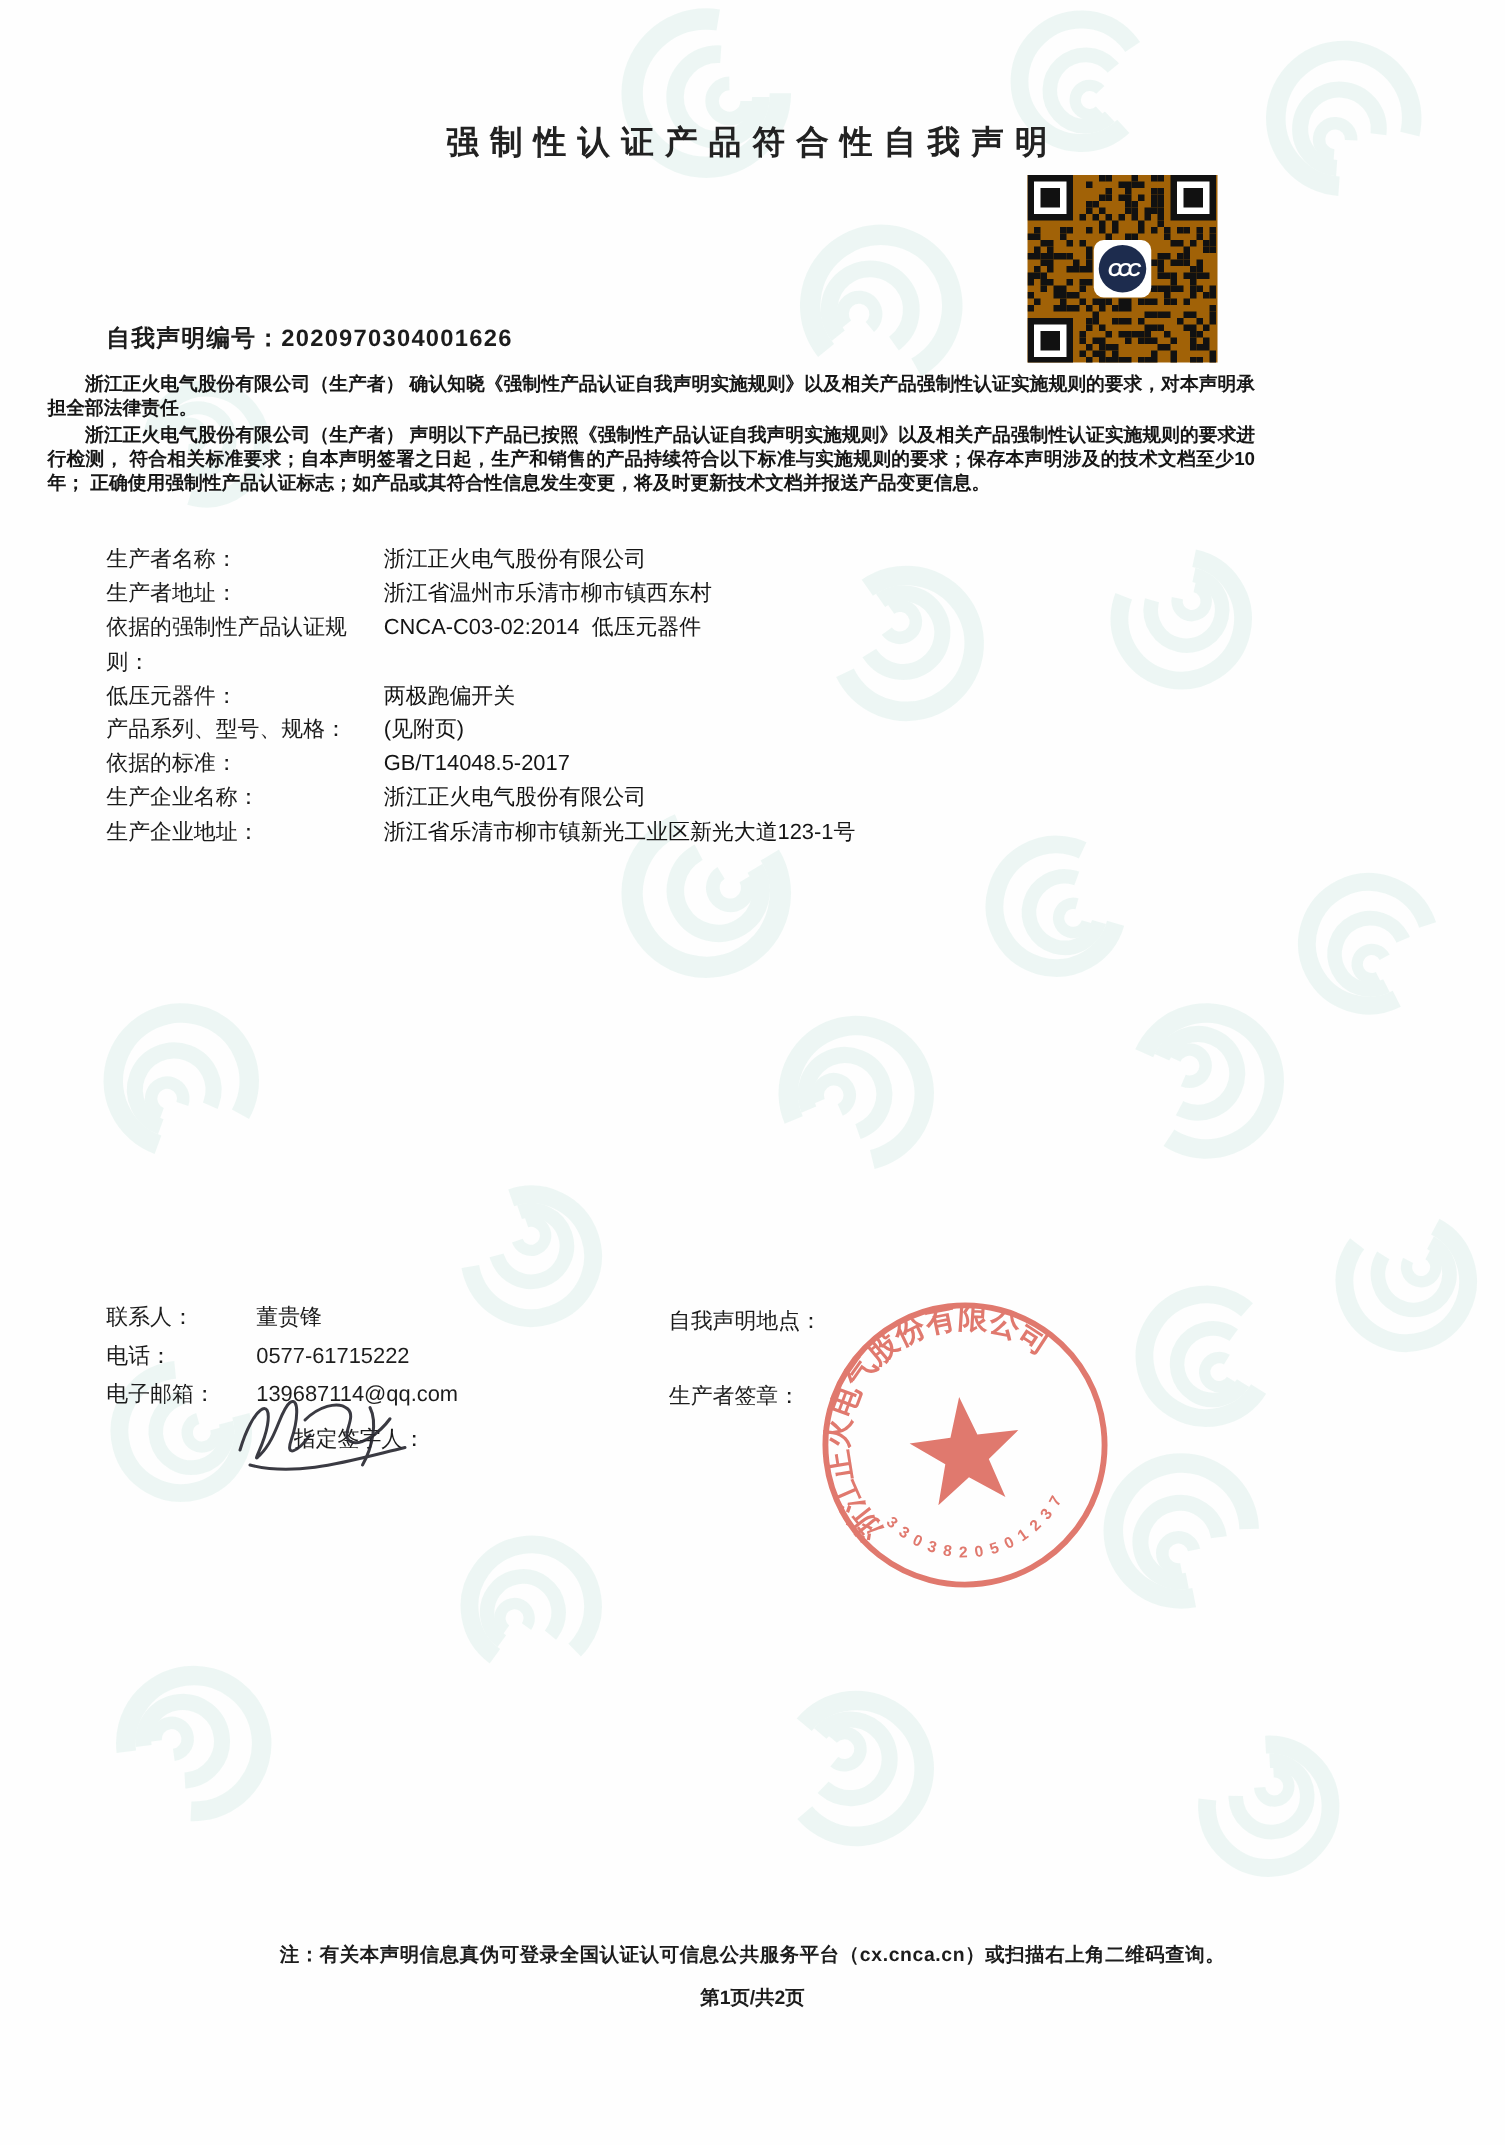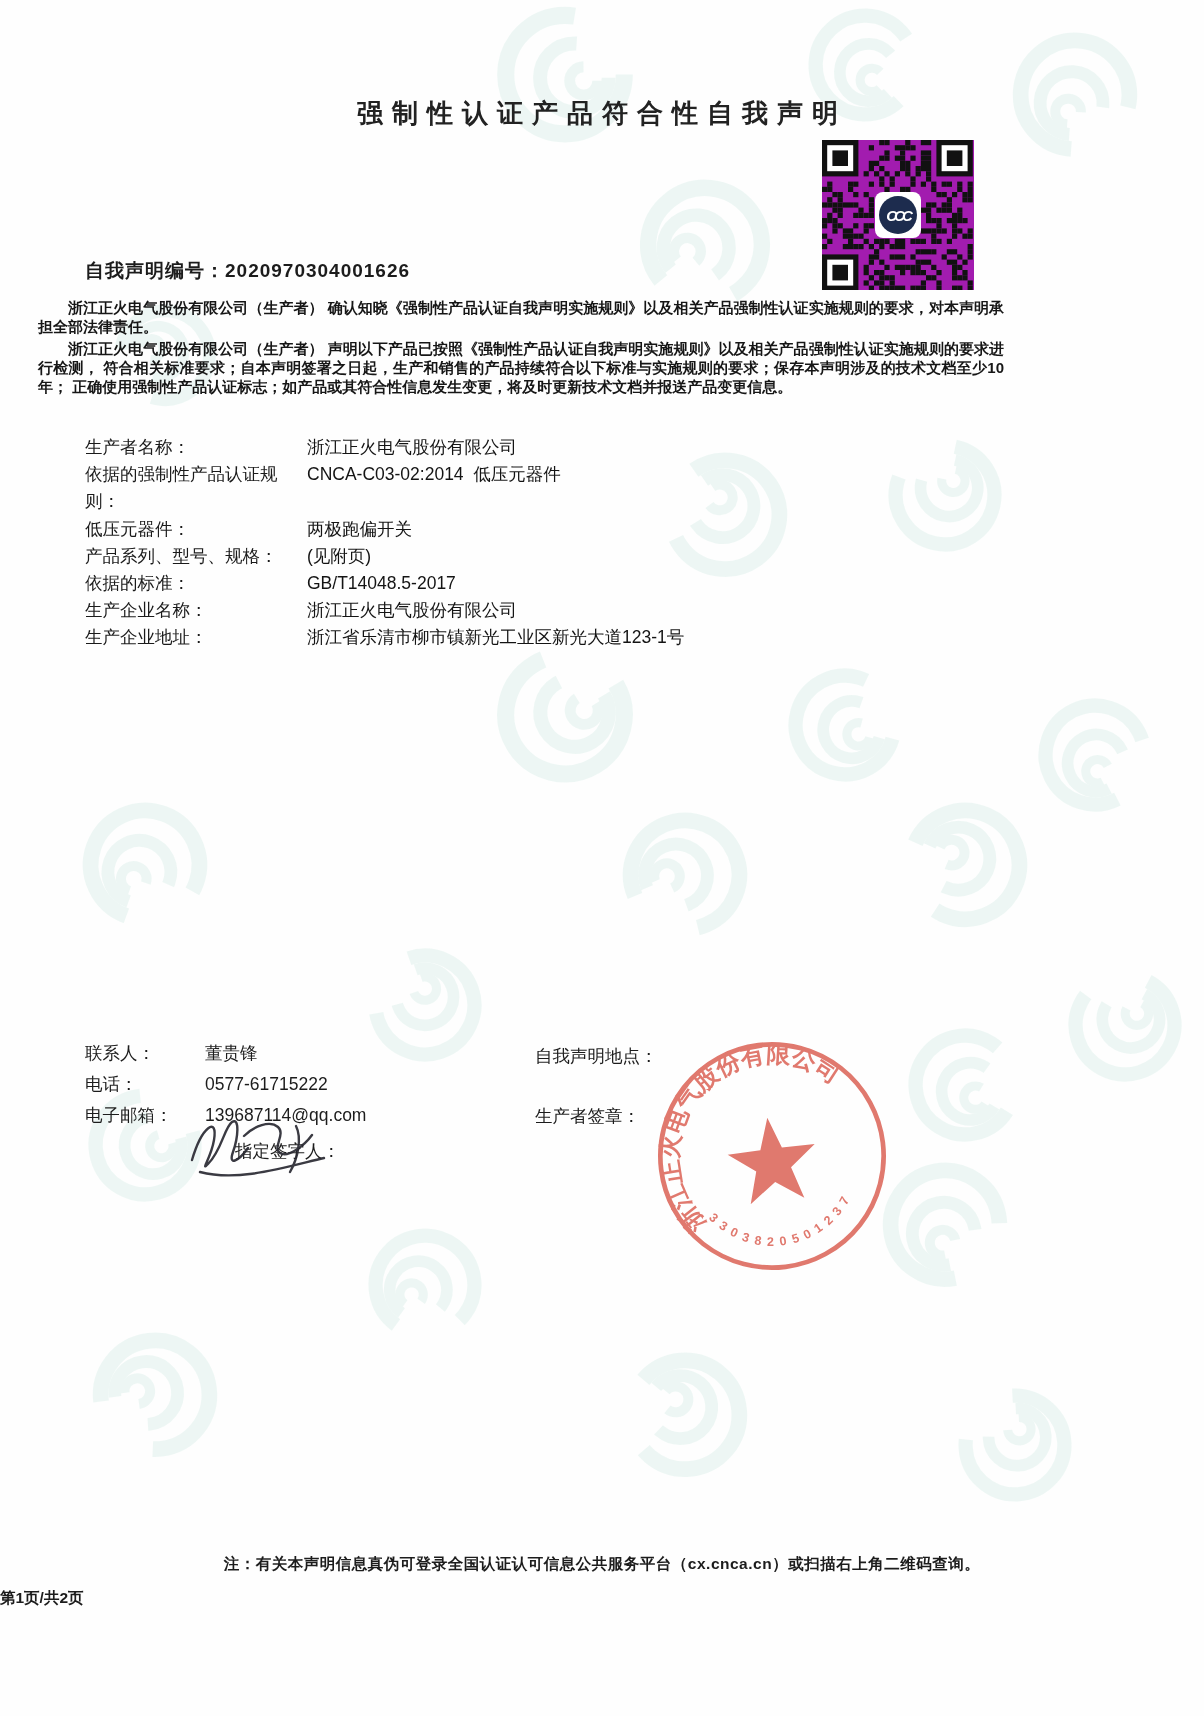--- a/index.html
+++ b/index.html
@@ -14,21 +14,21 @@
   }
   
   .wm{position:absolute;opacity:0.09;pointer-events:none;}
   
   .title{
     position:absolute;left:0;top:96px;width:100%;
     text-align:center;font-size:26px;font-weight:bold;
     letter-spacing:9px;color:#222;
   }
   
-  .qr{position:absolute;left:822px;top:140px;width:152px;height:150px;background:#a21caf;}
+  .qr{position:absolute;left:822px;top:140px;width:152px;height:150px;background:#a16207;}
   .qr svg{display:block;}
   .qr-logo{
     position:absolute;left:53px;top:52px;width:46px;height:46px;
     background:#fff;border-radius:8px;display:flex;align-items:center;justify-content:center;
   }
   
   .decl-no{
     position:absolute;left:85px;top:258px;
     font-size:19px;font-weight:bold;letter-spacing:1px;
   }
@@ -59,21 +59,21 @@
   .rvalue.empty{border-bottom:none;}
   .sign-row{margin-top:28px;}
   
   .stamp{position:absolute;left:652px;top:1036px;width:240px;height:240px;transform:rotate(-7deg);opacity:0.88;}
   
   .footnote{
     position:absolute;left:0;top:1554px;width:100%;text-align:center;
     font-size:15.5px;font-weight:bold;letter-spacing:0.5px;
   }
   .pagenum{
-    position:absolute;left:0;top:1588px;width:100%;
+    position:absolute;left:0;top:1588px;width:100%;text-align:center;
     font-size:15.5px;font-weight:bold;
   }
 </style>
 </head>
 <body>
 
 <div class="page">
 
   <div id="watermarks">
       <div class="wm" style="left: 500px; top: 10px; transform: scale(1.2);"><svg width="130" height="130" viewBox="0 0 100 100">
@@ -513,20 +513,24 @@
     <p class="para">浙江正火电气股份有限公司（生产者） 确认知晓《强制性产品认证自我声明实施规则》以及相关产品强制性认证实施规则的要求，对本声明承担全部法律责任。</p>
     <p class="para">浙江正火电气股份有限公司（生产者） 声明以下产品已按照《强制性产品认证自我声明实施规则》以及相关产品强制性认证实施规则的要求进行检测， 符合相关标准要求；自本声明签署之日起，生产和销售的产品持续符合以下标准与实施规则的要求；保存本声明涉及的技术文档至少10年； 正确使用强制性产品认证标志；如产品或其符合性信息发生变更，将及时更新技术文档并报送产品变更信息。</p>
   </div>
 
   <div class="fields">
     <div class="frow">
         <span class="flabel">生产者名称：</span>
         <span class="fvalue">浙江正火电气股份有限公司</span>
       </div>
     <div class="frow">
+        <span class="flabel">生产者地址：</span>
+        <span class="fvalue">浙江省温州市乐清市柳市镇西东村</span>
+      </div>
+    <div class="frow">
         <span class="flabel">依据的强制性产品认证规则：</span>
         <span class="fvalue">CNCA-C03-02:2014  低压元器件</span>
       </div>
     <div class="frow">
         <span class="flabel">低压元器件：</span>
         <span class="fvalue">两极跑偏开关</span>
       </div>
     <div class="frow">
         <span class="flabel">产品系列、型号、规格：</span>
         <span class="fvalue">(见附页)</span>

